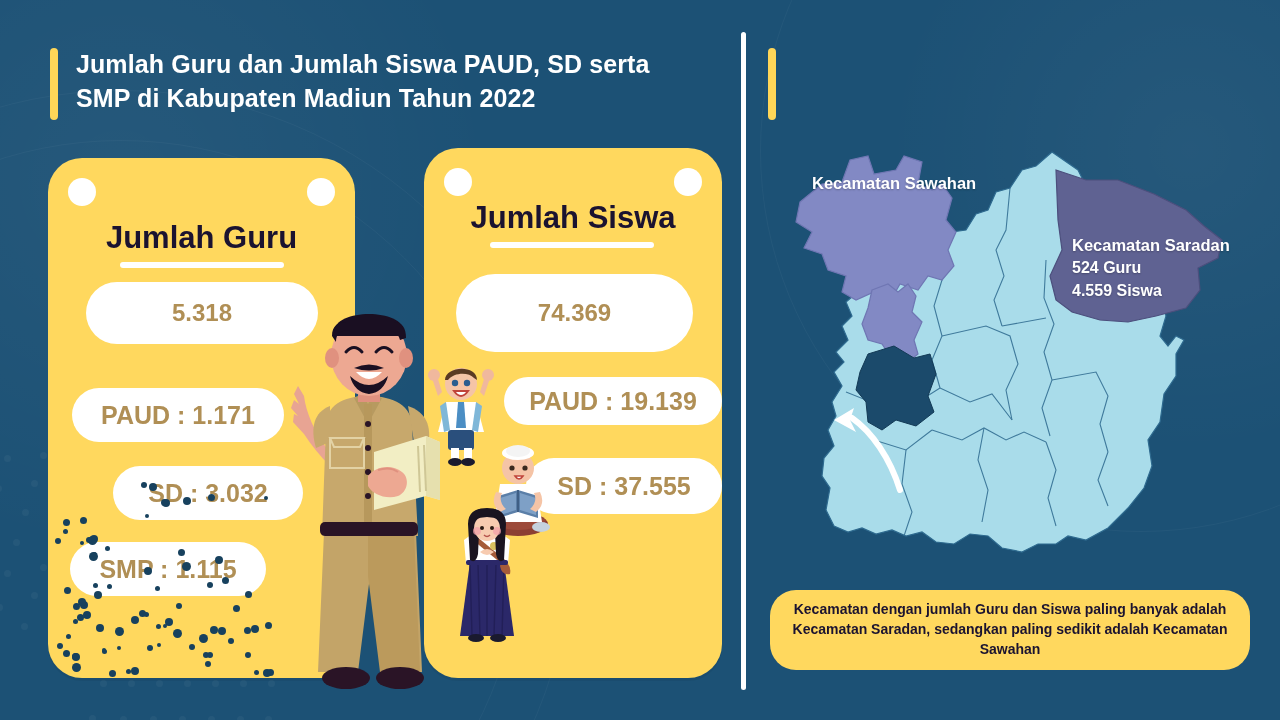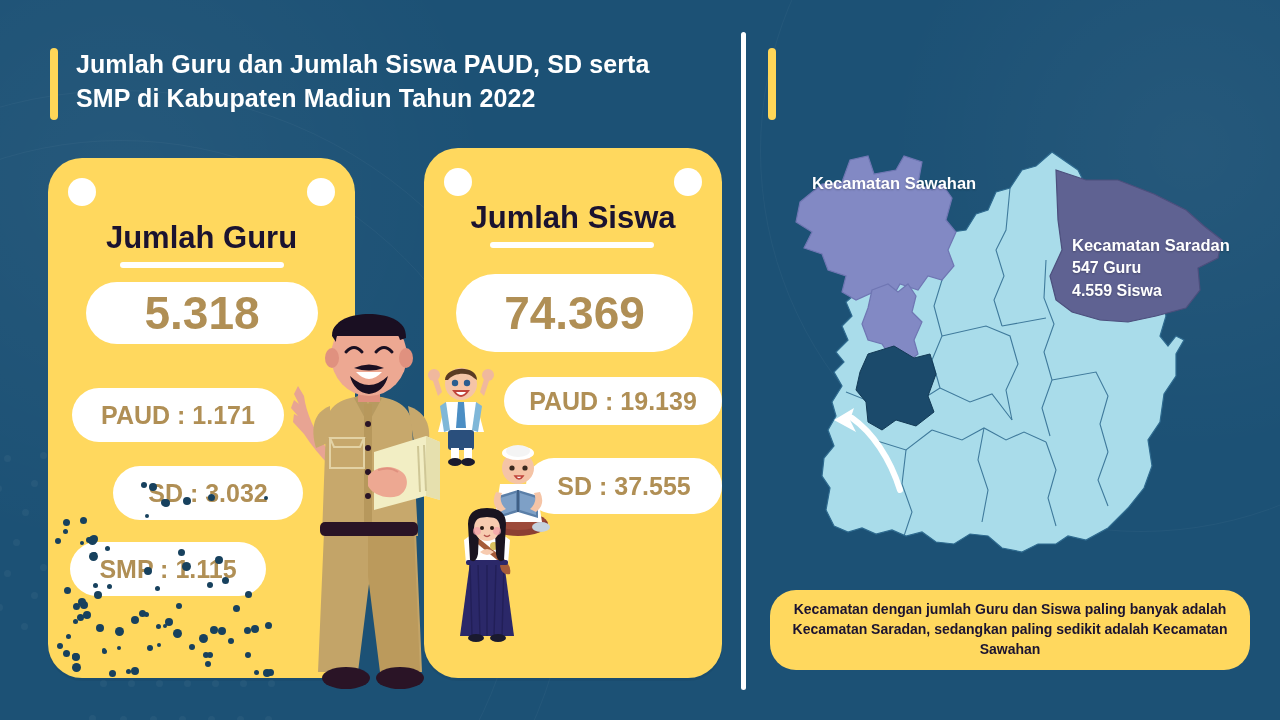--- a/index.html
+++ b/index.html
@@ -70,21 +70,21 @@
     position:absolute;height:6px;border-radius:3px;background:#ffffff;
   }
   #card-guru .card-rule{left:72px;width:164px;top:104px;}
   #card-siswa .card-rule{left:66px;width:164px;top:94px;}
 
   .pill{
     position:absolute;background:#ffffff;border-radius:40px;
     display:flex;align-items:center;justify-content:center;
     color:#b08f55;font-weight:bold;white-space:nowrap;
   }
-  .pill.big{font-size:46px;}
+  .pill.big{font-size:24px;}
   .pill.sub{font-size:25px;}
 
   
   #guru-total{left:38px;top:124px;width:232px;height:62px;}
   #guru-paud {left:24px;top:230px;width:212px;height:54px;}
   #guru-sd   {left:65px;top:308px;width:190px;height:54px;}
   #guru-smp  {left:22px;top:384px;width:196px;height:54px;}
   
   #siswa-total{left:32px;top:126px;width:237px;height:78px;}
   #siswa-paud {left:80px;top:229px;width:218px;height:48px;}
@@ -487,19 +487,19 @@
     </g>
   </svg>
 </div>
 
 <div class="map-label" id="label-sawahan">
   <span class="ln name">Kecamatan Sawahan</span>
 </div>
 
 <div class="map-label" id="label-saradan">
   <span class="ln name">Kecamatan Saradan</span>
-  <span class="ln">547 Guru</span>
+  <span class="ln">524 Guru</span>
   <span class="ln">4.559 Siswa</span>
 </div>
 
 <div id="caption">
   <div class="cap-text">Kecamatan dengan jumlah Guru dan Siswa paling banyak adalah Kecamatan Saradan, sedangkan paling sedikit adalah Kecamatan Sawahan</div>
 </div>
 
 </body></html>

